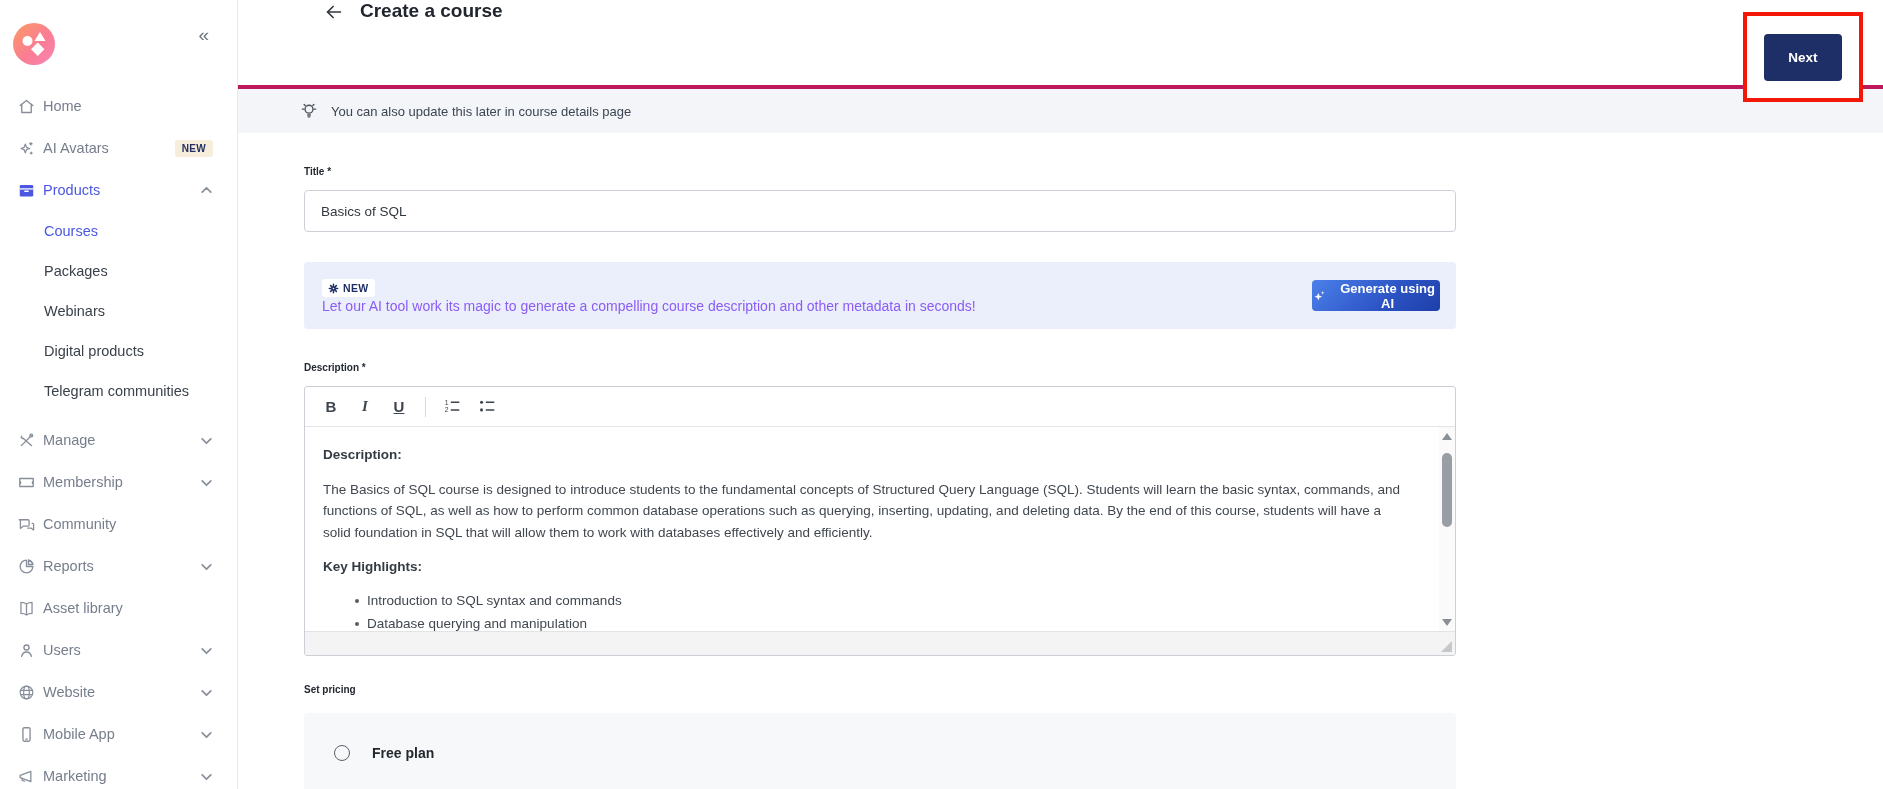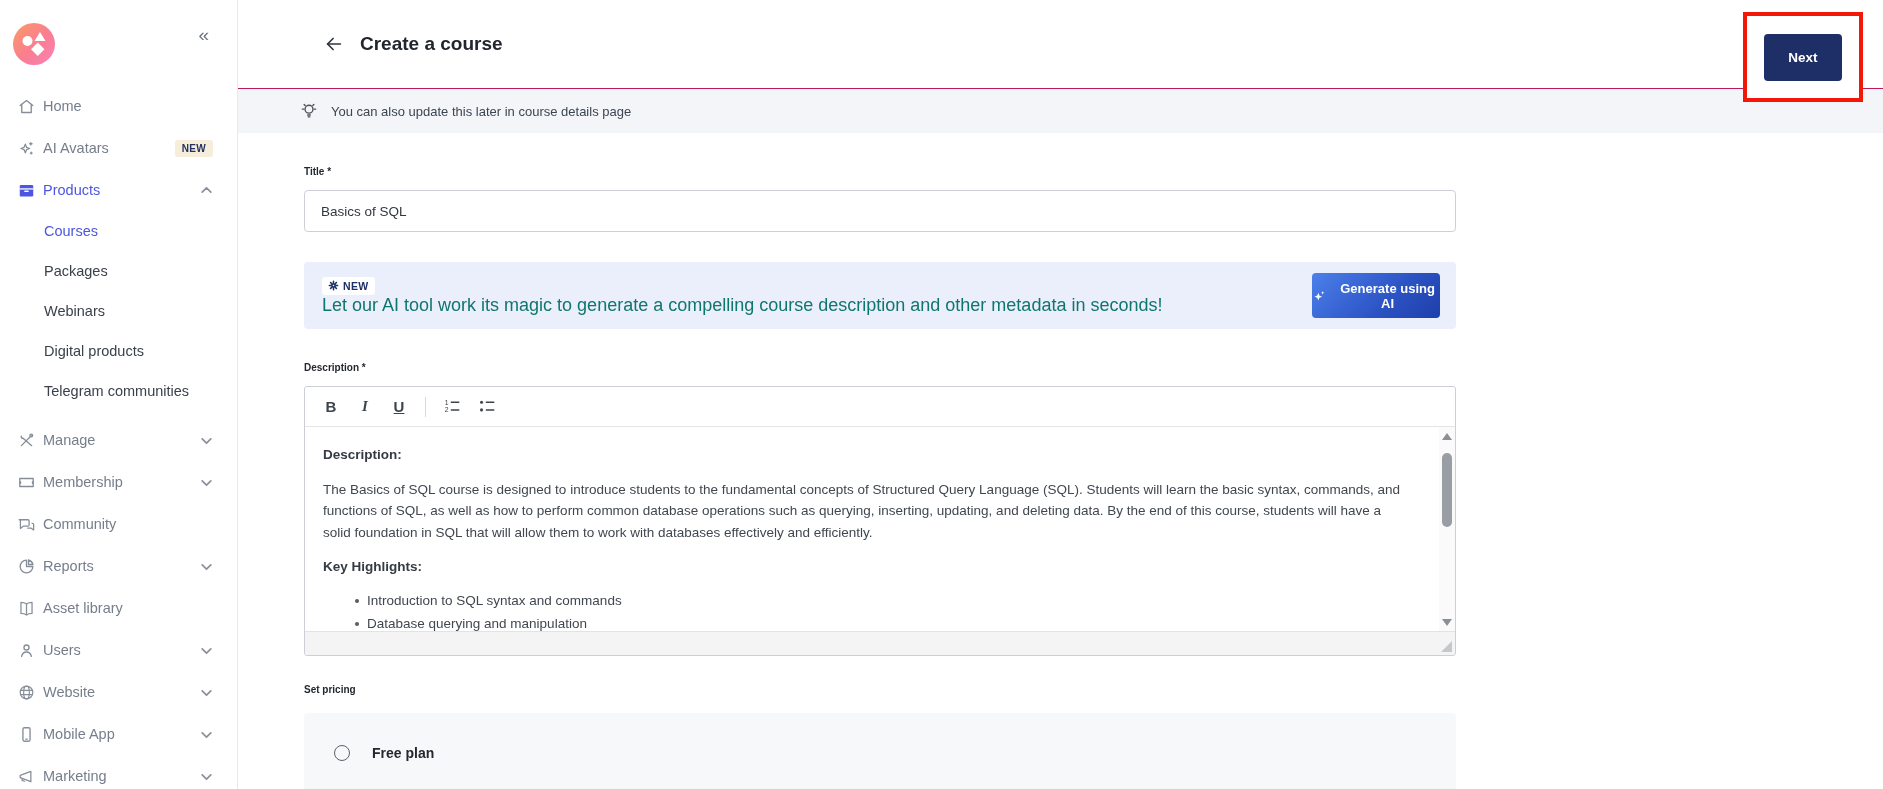--- a/index.html
+++ b/index.html
@@ -25,45 +25,45 @@
   .nav-sub { display:flex; align-items:center; height:40px; padding-left:44px;
     color:#3b414b; font-size:14.5px; cursor:pointer; white-space:nowrap; }
   .nav-sub.selected { color:#4c56e0; }
   .badge-new-side { background:#f6edda; color:#233061; font-size:10px; font-weight:bold;
     padding:3px 7px; border-radius:3px; letter-spacing:.3px; }
   .gap8 { height:8px; }
   .chev { flex:none; display:flex; }
 
   
   .main { margin-left:238px; position:relative; width:1645px; }
-  .page-header { position:relative; height:89px; background:#fff; border-bottom:1px solid #be185d;
-    display:flex; align-items:center; padding-left:84px; }
+  .page-header { position:relative; height:89px; background:#fff; border-bottom:4px solid #be185d;
+    display:flex; align-items:flex-start; padding-left:84px; }
   .back-btn { width:24px; height:24px; display:flex; align-items:center; justify-content:center; cursor:pointer; }
   .page-title { margin-left:14px; font-size:19px; font-weight:600; color:#21262e; }
   .annot-box { position:absolute; top:12px; right:20px; width:120px; height:90px;
     border:4px solid #f21707; display:flex; align-items:center; justify-content:center; background:#fff; }
   .next-btn { width:78px; height:47px; background:#1e2e66; color:#fff; border:none; border-radius:4px;
     font-size:13.5px; font-weight:bold; font-family:inherit; cursor:pointer; }
 
   .tip-bar { height:44px; background:#f3f5f8; display:flex; align-items:center; padding-left:60px; }
   .tip-text { margin-left:11px; font-size:13px; color:#3c4553;text-align:center; }
 
   .content { padding:33px 0 0 66px; width:1218px; }
   .field-label { font-size:10px; font-weight:600; color:#23282f; }
   .title-input { margin-top:13px; width:1152px; height:42px; border:1px solid #cdd1d7; border-radius:4px;
     padding:0 16px; font-size:13.5px; color:#33383f; font-family:inherit; background:#fff; }
 
   .ai-banner { margin-top:30px; width:1152px; height:67px; background:#ebeffc; border-radius:4px;
     display:flex; align-items:center; padding:0 16px 0 18px; }
   .ai-left { flex:1; padding-top:2px; }
   .badge-new-banner { display:inline-flex; align-items:center; gap:4px; background:#fff; border-radius:3px;
     padding:3px 7px 3px 6px; font-size:10.5px; font-weight:bold; color:#1e2e66; letter-spacing:.3px; }
-  .ai-text { font-size:18px; color:#0f766e; }
+  .ai-text { font-size:14px; color:#8b5cf6; }
   .ai-generate-btn { flex:none; display:flex; align-items:center; justify-content:center; gap:8px;
-    width:128px; height:45px; border:none; border-radius:4px; cursor:pointer;
+    width:128px; height:31px; border:none; border-radius:4px; cursor:pointer;
     background:linear-gradient(135deg,#4b80ea 0%,#2c53c4 60%,#1e3fa9 100%);
     color:#fff; font-size:13px; font-weight:600; font-family:inherit; }
 
   .desc-label { margin-top:33px; }
   .editor { margin-top:13px; width:1152px; border:1px solid #ccd0d6; border-radius:3px; background:#fff; }
   .editor-toolbar { height:40px; border-bottom:1px solid #e3e5e8; display:flex; align-items:center;
     padding-left:18px; gap:18px; }
   .tb-btn { min-width:16px; text-align:center; font-size:15px; color:#3d444c; cursor:pointer;
     background:none; border:none; font-family:inherit; padding:0; }
   .tb-bold { font-weight:bold; }

